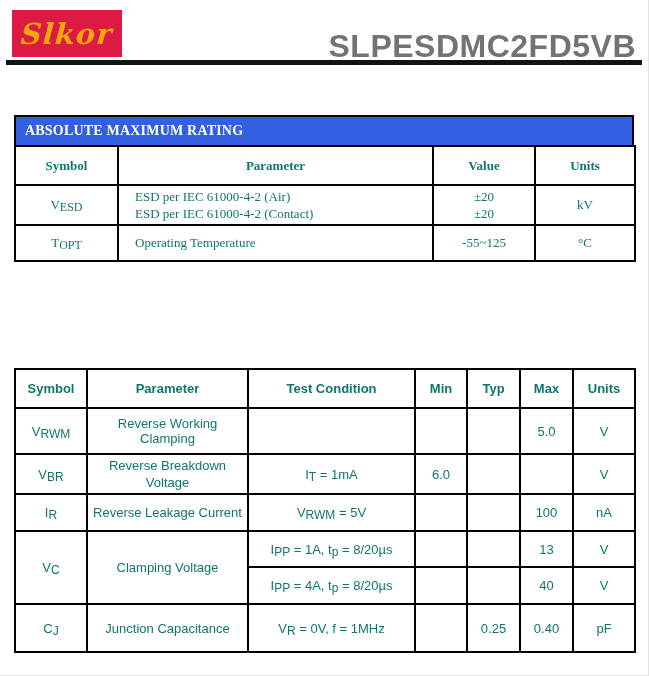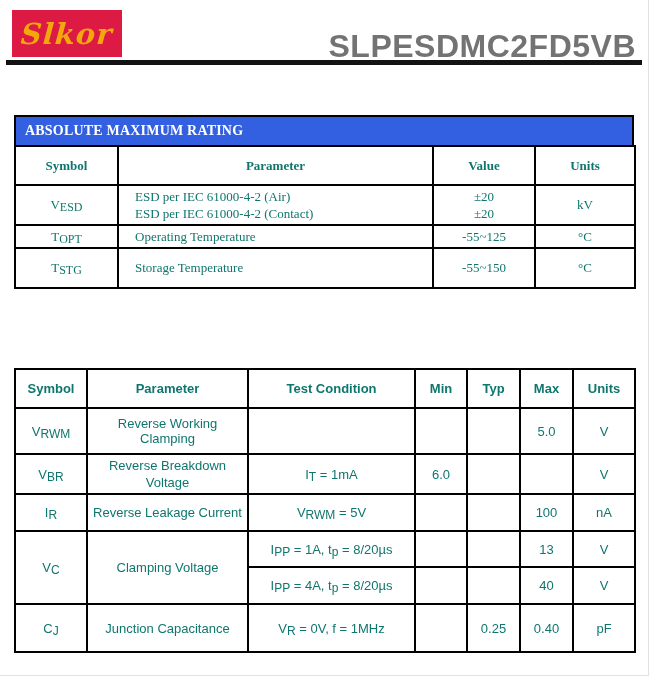--- a/index.html
+++ b/index.html
@@ -79,30 +79,24 @@
       <td class="param">
         <div class="line">ESD per IEC 61000-4-2 (Air)</div>
         <div class="line">ESD per IEC 61000-4-2 (Contact)</div>
       </td>
       <td>
         <div class="line">±20</div>
         <div class="line">±20</div>
       </td>
       <td>kV</td>
     </tr>
-    <tr style="height:23px">
+    <tr style="height:36px">
       <td class="sym"><span>T</span><sub>OPT</sub></td>
       <td class="param">Operating Temperature</td>
       <td>-55~125</td>
-      <td>°C</td>
-    </tr>
-    <tr style="height:40px">
-      <td class="sym"><span>T</span><sub>STG</sub></td>
-      <td class="param">Storage Temperature</td>
-      <td>-55~150</td>
       <td>°C</td>
     </tr>
   </tbody>
     </table>
 </section>
 
 <section class="tbl-block block2">
   <table>
     <colgroup>
         <col style="width:72px">

